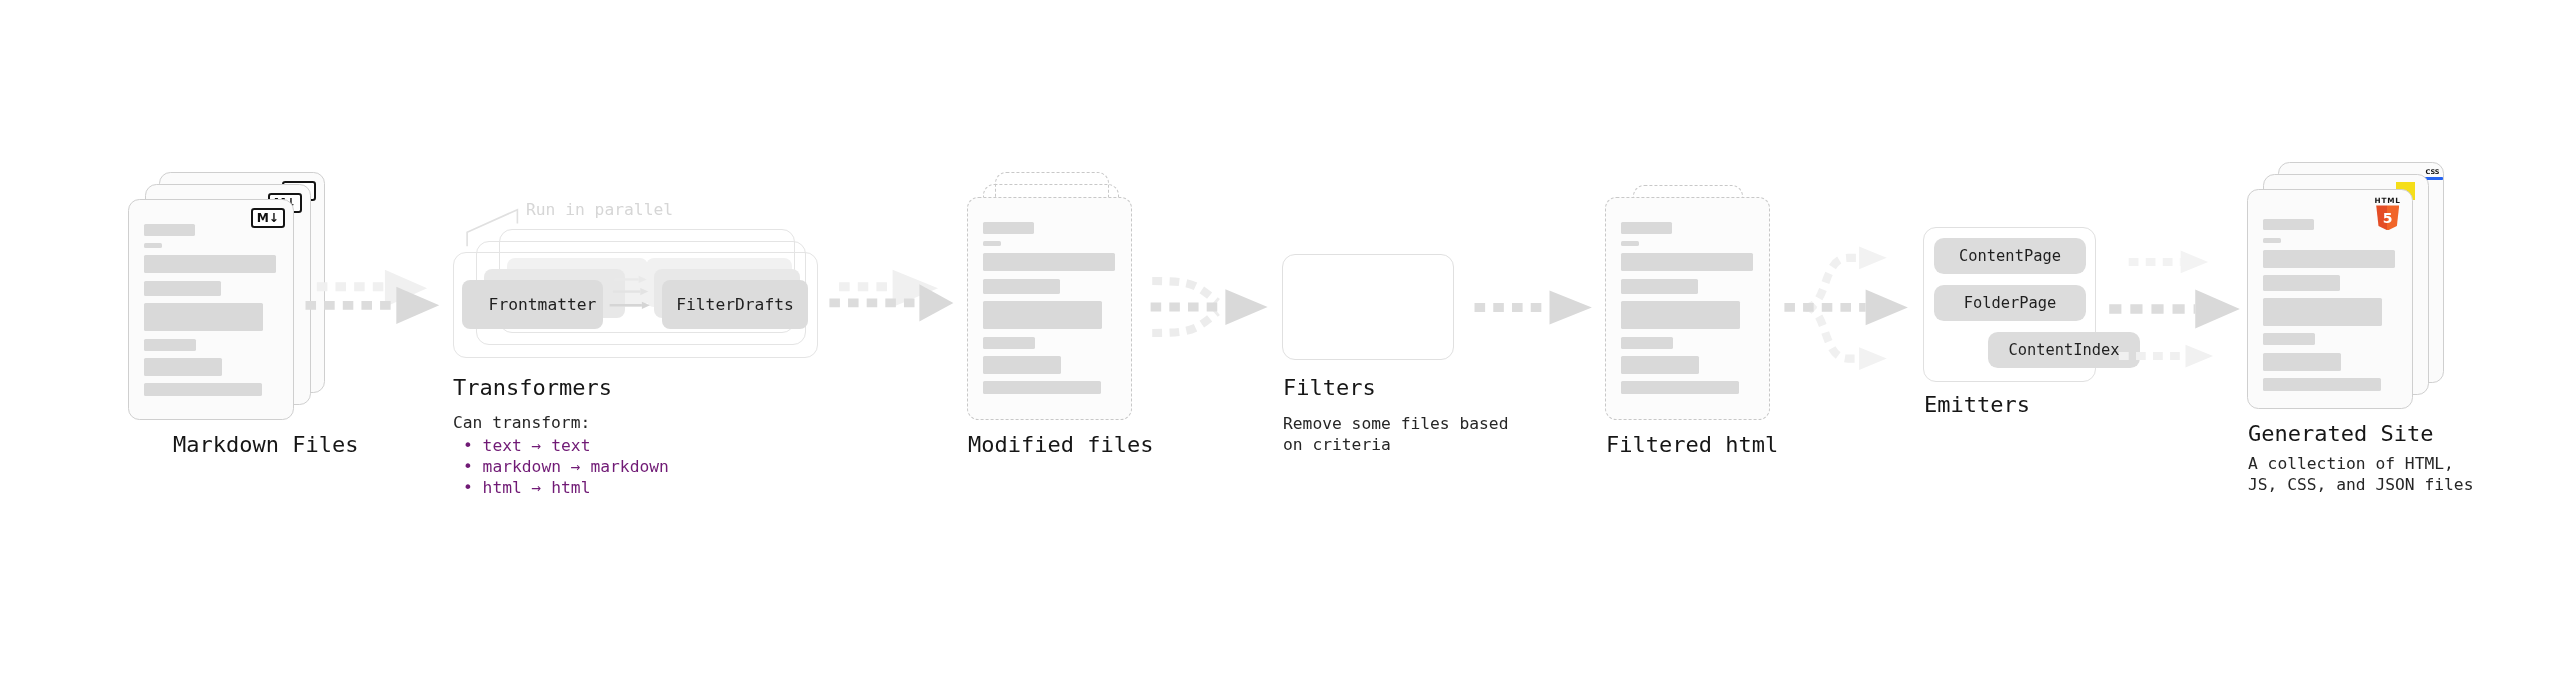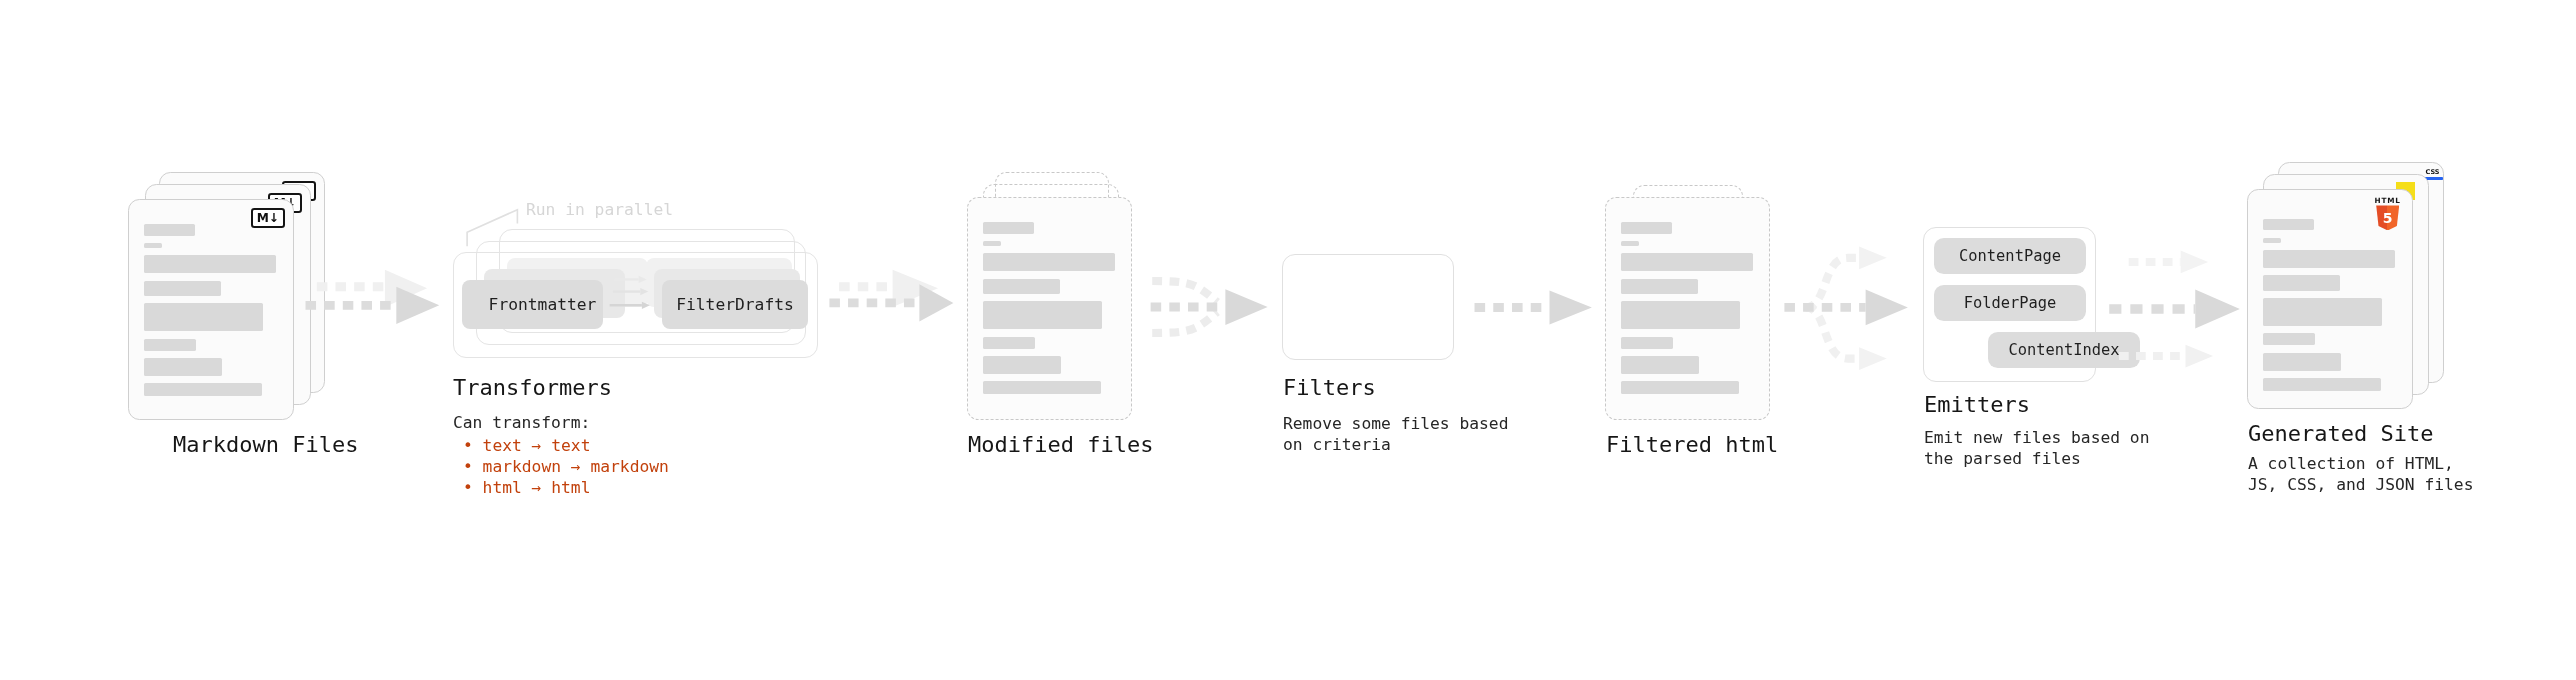--- a/index.html
+++ b/index.html
@@ -30,21 +30,21 @@
                   display:flex; align-items:center; justify-content:center; }
   .js-badge { position:absolute; top:6.5px; right:13px; width:19.5px; height:18px; background:#f5de19; }
   .css-badge { position:absolute; top:4.9px; right:0; width:21px; text-align:center; }
   .css-word { font-family:"DejaVu Sans","Liberation Sans",sans-serif; font-weight:bold; font-size:6.5px; color:#141414; }
   .css-bar { height:3.3px; background:#2764f0; border-radius:0.8px; margin-top:0.8px; }
 
   
   .stage-label { position:absolute; font-size:22px; line-height:26px; color:#161616; white-space:nowrap; }
   .stage-sub { position:absolute; font-size:16.3px; line-height:21px; color:#262626; white-space:pre-line; }
   .note-title { position:absolute; font-size:16.3px; line-height:21px; color:#262626; white-space:nowrap; }
-  .bullet-list { position:absolute; list-style:none; font-size:16.3px; line-height:21px; color:#c2410c; }
+  .bullet-list { position:absolute; list-style:none; font-size:16.3px; line-height:21px; color:#701a75; }
   .annotation { position:absolute; font-size:16.3px; color:#d6d6d6; white-space:nowrap; }
 
   
   .outline-box { position:absolute; border:1.6px solid #e4e4e4; border-radius:13px; background:transparent; }
   .solid-box { position:absolute; border:1.6px solid #e0e0e0; border-radius:13px; background:#ffffff; }
   .pill { position:absolute; background:#dcdcdc; border-radius:8.1px; display:flex; align-items:center;
           justify-content:center; font-size:16.3px; color:#1f1f1f; white-space:nowrap; }
   .pill.small { font-size:15.4px; border-radius:9.8px; }
   .ghost { position:absolute; border-radius:8.1px; }
   .g1 { background:#e8e8e8; }
@@ -179,22 +179,20 @@
     <polygon points="96,132 130,146 96,160" fill="#f2f2f2"></polygon>
     <line x1="4" y1="83" x2="104" y2="83" stroke="#dcdcdc" stroke-width="11" stroke-dasharray="13 10"></line>
     <polygon points="104,61 156,83 104,105" fill="#d9d9d9"></polygon>
   </svg>
 
   <div class="solid-box" style="left:1923px; top:227px; width:173px; height:155px;"></div>
   <div class="pill small" style="left:1934px; top:238px; width:152px; height:36px;">ContentPage</div>
   <div class="pill small" style="left:1934px; top:285px; width:152px; height:36px;">FolderPage</div>
   <div class="pill small" style="left:1988px; top:332px; width:152px; height:36px;">ContentIndex</div>
   <div class="stage-label" style="left:1924px; top:392px;">Emitters</div>
-  <div class="stage-sub" style="left:1924px; top:427px;">Emit new files based on
-the parsed files</div>
 
   <svg class="abs" style="left:2106px; top:244px;" width="146" height="130" viewBox="0 0 180 160">
     <line x1="28" y1="22" x2="92" y2="22" stroke="#f2f2f2" stroke-width="10" stroke-dasharray="12 9"></line>
     <polygon points="92,8 126,22 92,36" fill="#f3f3f3"></polygon>
     <line x1="4" y1="80" x2="110" y2="80" stroke="#dcdcdc" stroke-width="12" stroke-dasharray="15 11"></line>
     <polygon points="110,56 165,80 110,104" fill="#d9d9d9"></polygon>
     <line x1="16" y1="138" x2="98" y2="138" stroke="#f0f0f0" stroke-width="10" stroke-dasharray="12 9"></line>
     <polygon points="98,124 132,138 98,152" fill="#f1f1f1"></polygon>
   </svg>
 

